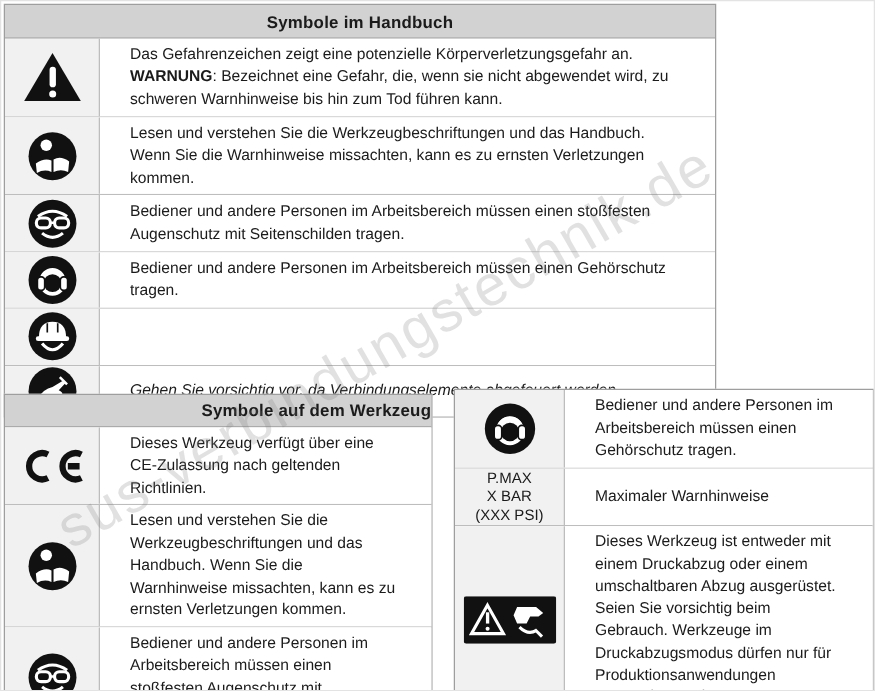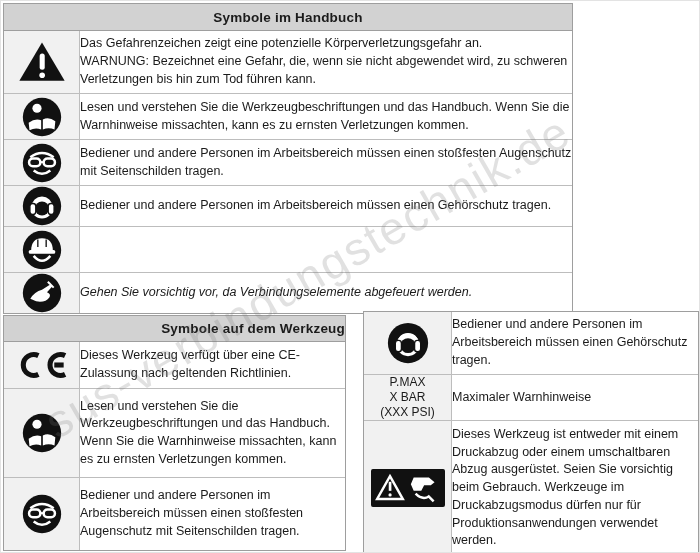--- a/index.html
+++ b/index.html
@@ -15,25 +15,25 @@
     border-bottom:1px solid #9e9e9e; height:26px;
   }
   .row { display:flex; border-bottom:1px solid #bdbdbd; background:#fff; }
   .row:last-child { border-bottom:none; }
   .icell {
     flex:0 0 76px; width:76px; background:#f1f1f1; border-right:1px solid #bdbdbd;
     display:flex; align-items:center; justify-content:center; box-sizing:border-box;
   }
   .icell-wide { flex:0 0 88px; width:88px; }
   .tcell {
-    flex:1; padding:4px 0; display:flex; flex-direction:column; justify-content:center;
+    flex:1; padding:4px 24px; display:flex; flex-direction:column; justify-content:center;
     font-size:12.5px; line-height:1.42; background:#fff;
   }
   .tcell p { margin:0; }
-  .b { font-weight:normal; }
+  .b { font-weight:bold; }
   .pmax { font-size:12px; line-height:1.25; text-align:center; color:#1b1b1b; }
   .watermark {
     position:absolute; left:48px; top:398px; z-index:6; pointer-events:none;
     font-size:46px; letter-spacing:2px; white-space:nowrap;
     color:rgba(120,120,120,0.22);
     transform:rotate(-30deg); transform-origin:0 50%;
   }
   svg { display:block; }
 </style>
 </head>
@@ -53,21 +53,21 @@
         <span>
           <svg width="50" height="44" viewBox="0 0 64 56">
             <path d="M32 3 L61 52 L3 52 Z" fill="#111"></path>
             <rect x="29" y="17" width="6.5" height="21" rx="3.2" fill="#fff"></rect>
             <circle cx="32.2" cy="45" r="3.6" fill="#fff"></circle>
           </svg>
         </span>
       </div>
       <div class="tcell">
         <p>Das Gefahrenzeichen zeigt eine potenzielle Körperverletzungsgefahr an.</p>
-        <p><span class="b">WARNUNG</span><span>: Bezeichnet eine Gefahr, die, wenn sie nicht abgewendet wird, zu schweren Verletzungen bis hin zum Tod führen kann.</span></p>
+        <p><span class="b">WARNUNG</span><span>: Bezeichnet eine Gefahr, die, wenn sie nicht abgewendet wird, zu schweren Warnhinweise bis hin zum Tod führen kann.</span></p>
       </div>
     </div>
 
     <div class="row" style="min-height:45px;">
       <div class="icell">
         <span>
           <svg width="40" height="40" viewBox="0 0 48 48">
             <circle cx="24" cy="24" r="23" fill="#111"></circle>
             <circle cx="18" cy="13.5" r="5.5" fill="#fff"></circle>
             <path d="M8 31 Q16 25 23 28 L23 39 Q16 36 9 40 Z" fill="#fff"></path>

